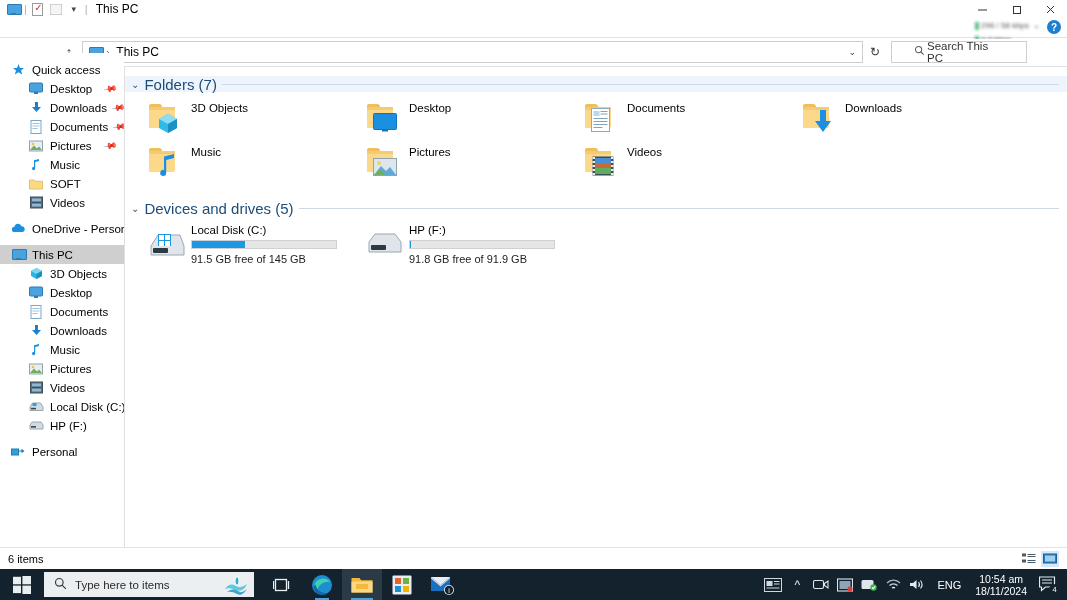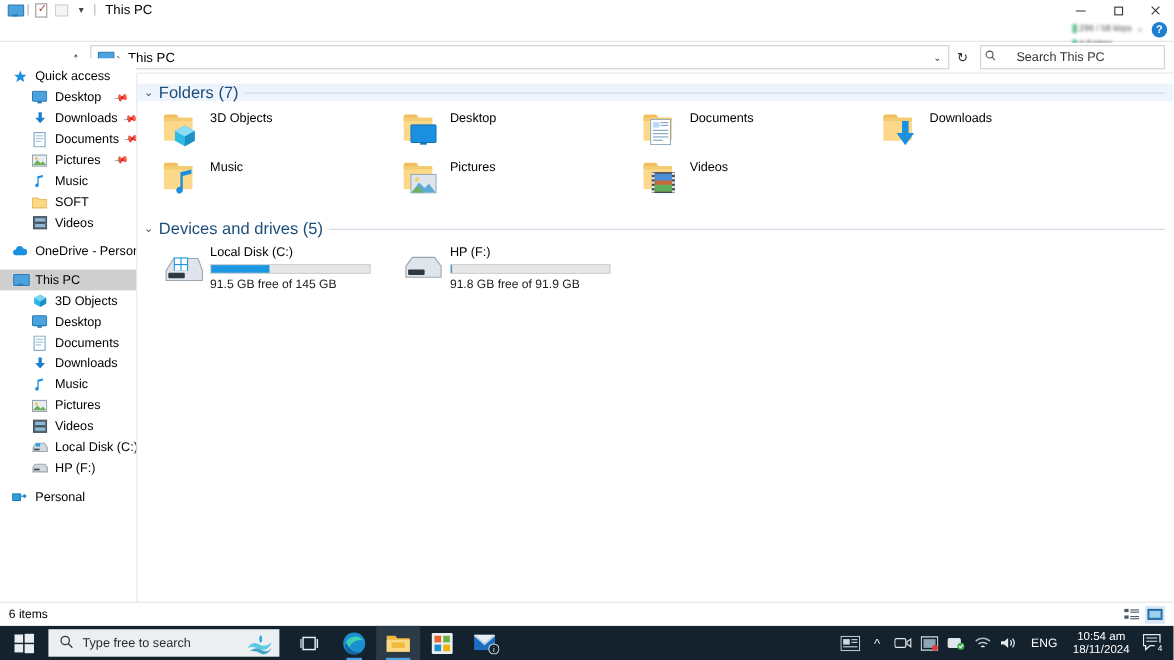--- a/index.html
+++ b/index.html
@@ -47,21 +47,21 @@
   .nav-btn { width:22px; height:24px; display:flex; align-items:center; justify-content:center; font-size:14px; }
   .nav-btn.dis { color:#c4c4c4; }
   .nav-btn.en { color:#4a4a4a; }
   .nav-btn.small { width:14px; font-size:9px; }
   .addr-box { flex:0 0 auto; width:781px; height:22px; margin-left:2px; border:1px solid #cfcfcf; background:#fff; display:flex; align-items:center; padding:0 4px; }
   .addr-ico { width:16px; display:flex; align-items:center; justify-content:center; }
   .crumb { font-size:12px; color:#000; padding-left:4px; }
   .crumb-sep { color:#555; font-size:10px; padding:0 3px; }
   .addr-caret { margin-left:auto; font-size:9px; color:#444; padding-right:2px; }
   .refresh { width:24px; height:22px; display:flex; align-items:center; justify-content:center; font-size:12px; color:#333; }
-  .search-box { width:168px; height:22px; border:1px solid #cfcfcf; background:#fff; display:flex; align-items:center; padding:0 3px; margin-left:4px; gap:18px; }
+  .search-box { width:136px; height:22px; border:1px solid #cfcfcf; background:#fff; display:flex; align-items:center; padding:0 22px; margin-left:4px; gap:2px; }
   .search-ph { font-size:11.5px; color:#333; }
 
   
   .split-line { position:absolute; left:0; top:66px; width:1067px; height:1px; background:#e0e0e0; }
   .nav-pane { position:absolute; left:0; top:53px; width:124px; height:480px; background:#fff; overflow:hidden; }
   .nav-item { height:19px; display:flex; align-items:center; font-size:11.5px; color:#000; padding-left:8px; gap:6px; white-space:nowrap; }
   .nav-item.sel { background:#cfcfcf; }
   .nav-item.indent { padding-left:28px; }
   .nav-item.root { padding-left:10px; }
   .nav-ico { width:16px; height:16px; display:flex; align-items:center; justify-content:center; flex:0 0 16px; }
@@ -637,21 +637,21 @@
           <rect x="9.4" y="9.6" width="8.6" height="8.4" fill="#e8eef2"></rect>
         </svg>
     </div>
     <div class="tb-search">
       <span>
         <svg width="13" height="13" viewBox="0 0 13 13">
             <circle cx="5.3" cy="5.3" r="3.8" fill="none" stroke="#3a3a3a" stroke-width="1.2"></circle>
             <line x1="8.2" y1="8.2" x2="11.8" y2="11.8" stroke="#3a3a3a" stroke-width="1.2"></line>
           </svg>
       </span>
-      <span class="tb-search-ph">Type free to search</span>
+      <span class="tb-search-ph">Type here to items</span>
       <span class="cortana">
         <svg width="24" height="24" viewBox="0 0 24 24">
           <path d="M1 16 q5 -7 11 -3 q5 3 11 -2 q-4 9 -11 6 q-6 -3 -11 -1 Z" fill="#3fc4e0" opacity="0.85"></path>
           <path d="M3 19 q6 -5 11 -1 q4 3 9 -2 q-5 8 -10 5 q-5 -3 -10 -2 Z" fill="#1b8fbf" opacity="0.8"></path>
           <ellipse cx="13" cy="8" rx="2.6" ry="5" fill="#f2f6f8"></ellipse>
           <ellipse cx="13" cy="8" rx="1.3" ry="3.4" fill="#2ea8d8"></ellipse>
         </svg>
       </span>
     </div>
     <div class="tb-apps">

